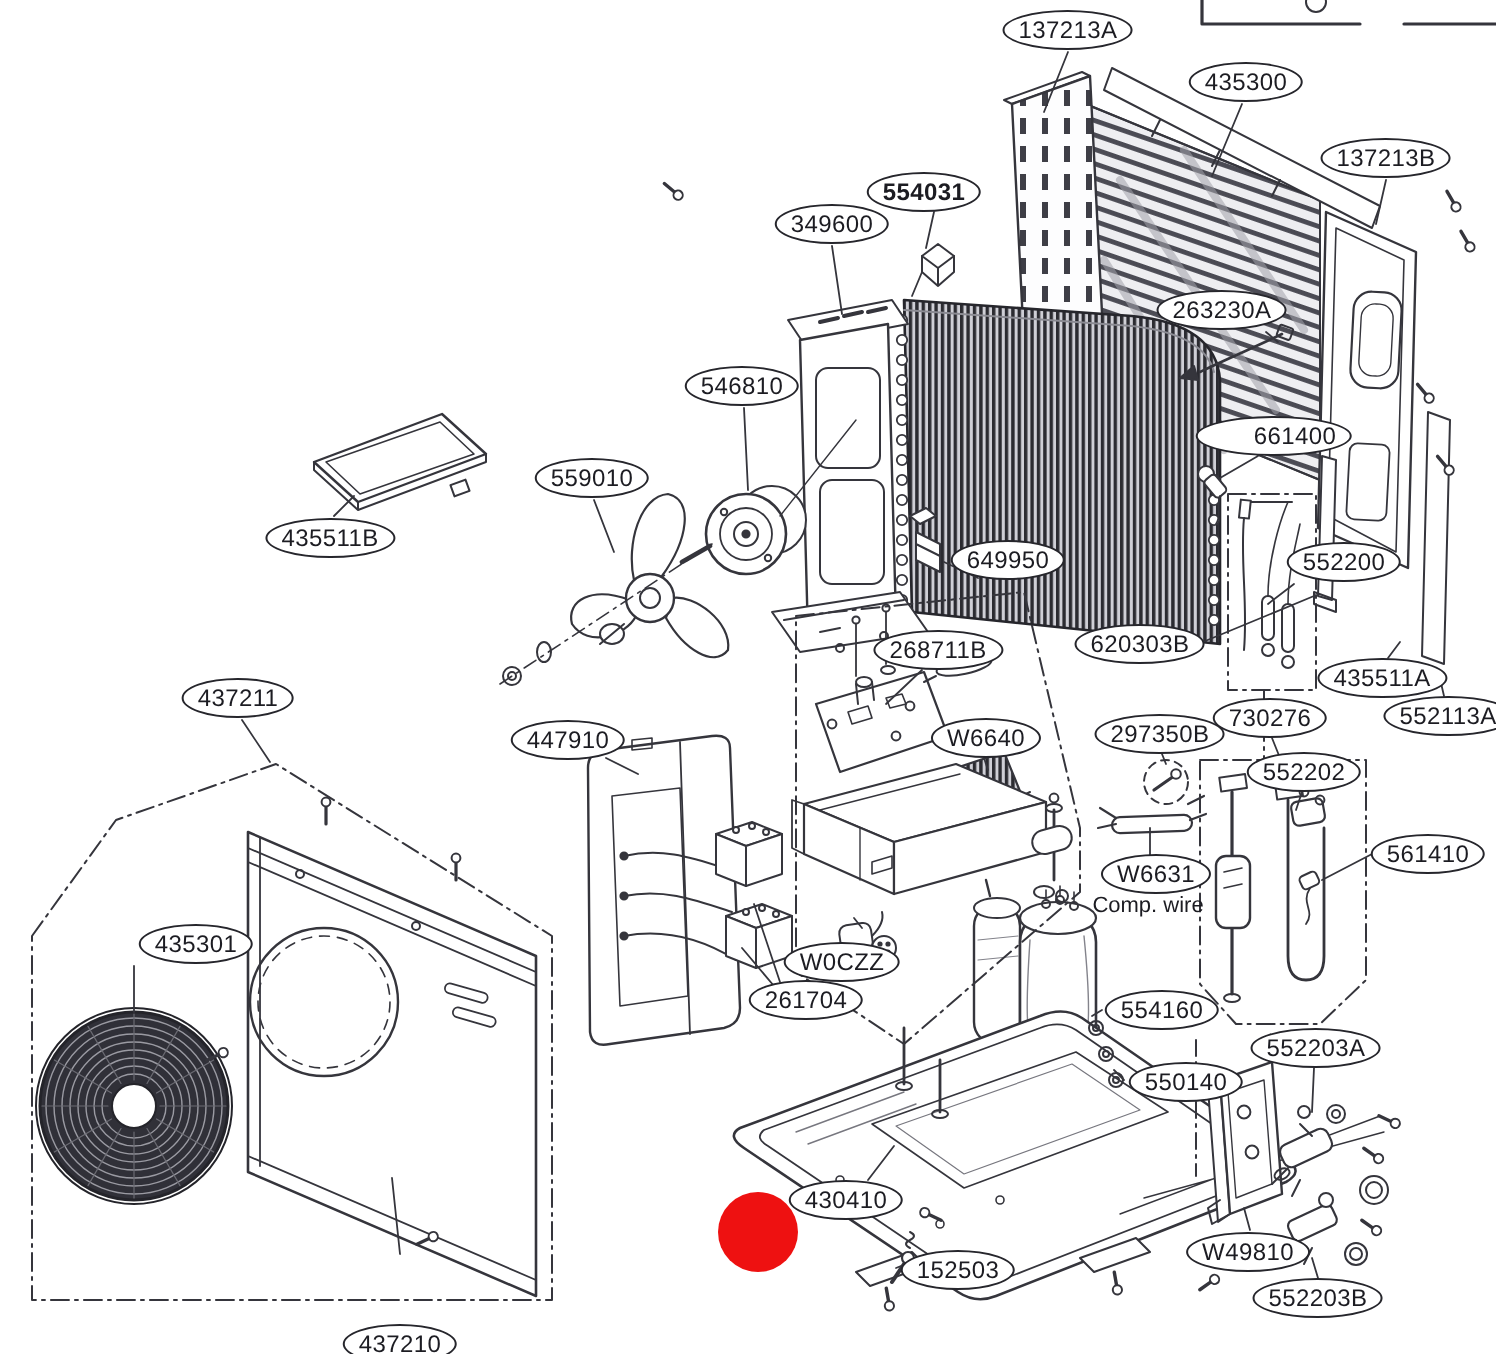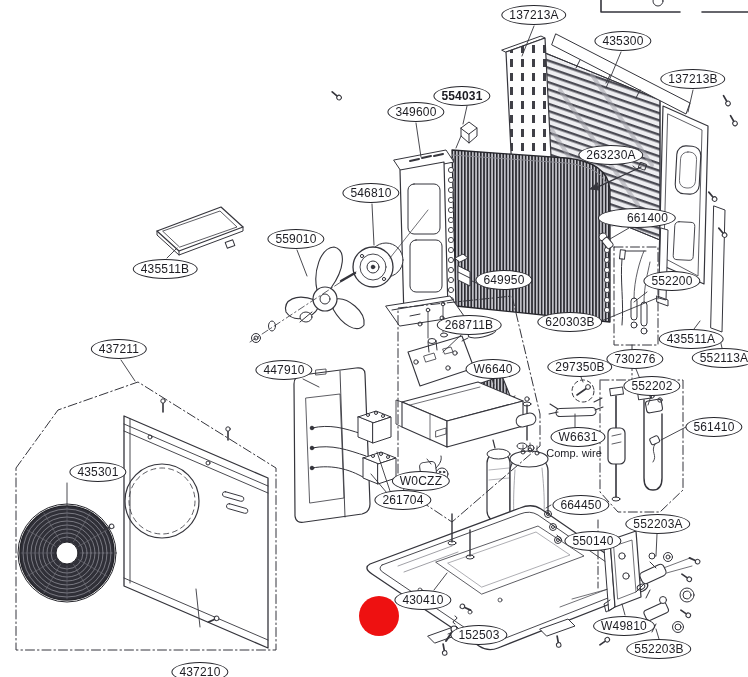--- a/index.html
+++ b/index.html
@@ -536,21 +536,21 @@
       <div class="plabel" style="left: 580px; top: 367px;">297350B</div>
       <div class="plabel" style="left: 493px; top: 369px;">W6640</div>
       <div class="plabel" style="left: 284px; top: 370px;">447910</div>
       <div class="plabel" style="left: 652px; top: 386px;">552202</div>
       <div class="plabel" style="left: 714px; top: 427px;">561410</div>
       <div class="plabel" style="left: 578px; top: 437px;">W6631</div>
       <div class="plabel-sub" style="left: 574px; top: 447px; text-align: right;">Comp. wire</div>
       <div class="plabel" style="left: 421px; top: 449px; margin-top: 32px;">W0CZZ</div>
       <div class="plabel" style="left: 67px; top: 472px; margin-left: 31px;">435301</div>
       <div class="plabel" style="left: 403px; top: 500px;">261704</div>
-      <div class="plabel" style="left: 581px; top: 505px;">664450</div>
+      <div class="plabel" style="left: 581px; top: 505px;">554160</div>
       <div class="plabel" style="left: 658px; top: 524px;">552203A</div>
       <div class="plabel" style="left: 593px; top: 541px;">550140</div>
       <div class="plabel" style="left: 423px; top: 600px;">430410</div>
       <div class="plabel" style="left: 624px; top: 626px;">W49810</div>
       <div class="plabel" style="left: 479px; top: 635px;">152503</div>
       <div class="plabel" style="left: 200px; top: 672px;">437210</div>
       <div class="plabel" style="left: 659px; top: 649px;">552203B</div>
     </div>
 
 <div id="marker" style="left: 359px; top: 596px; height: 40px; width: 40px; background: rgb(238, 17, 17);"></div>

